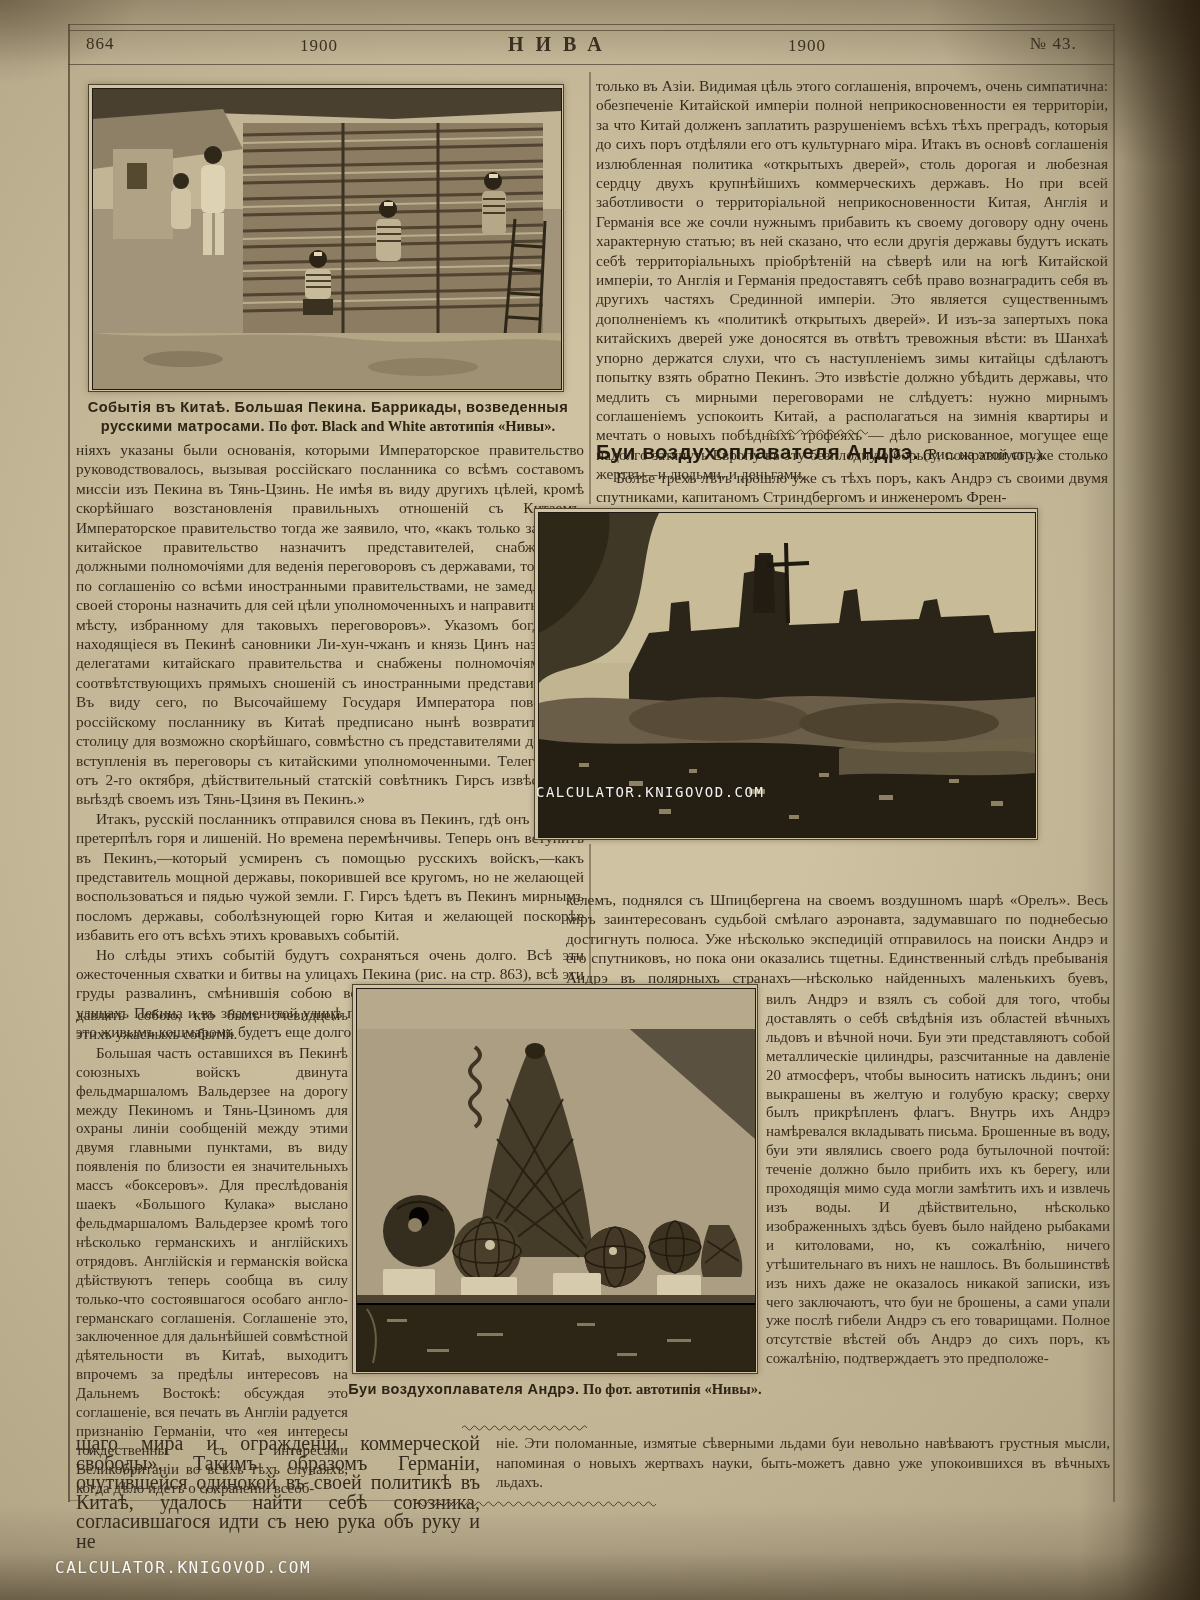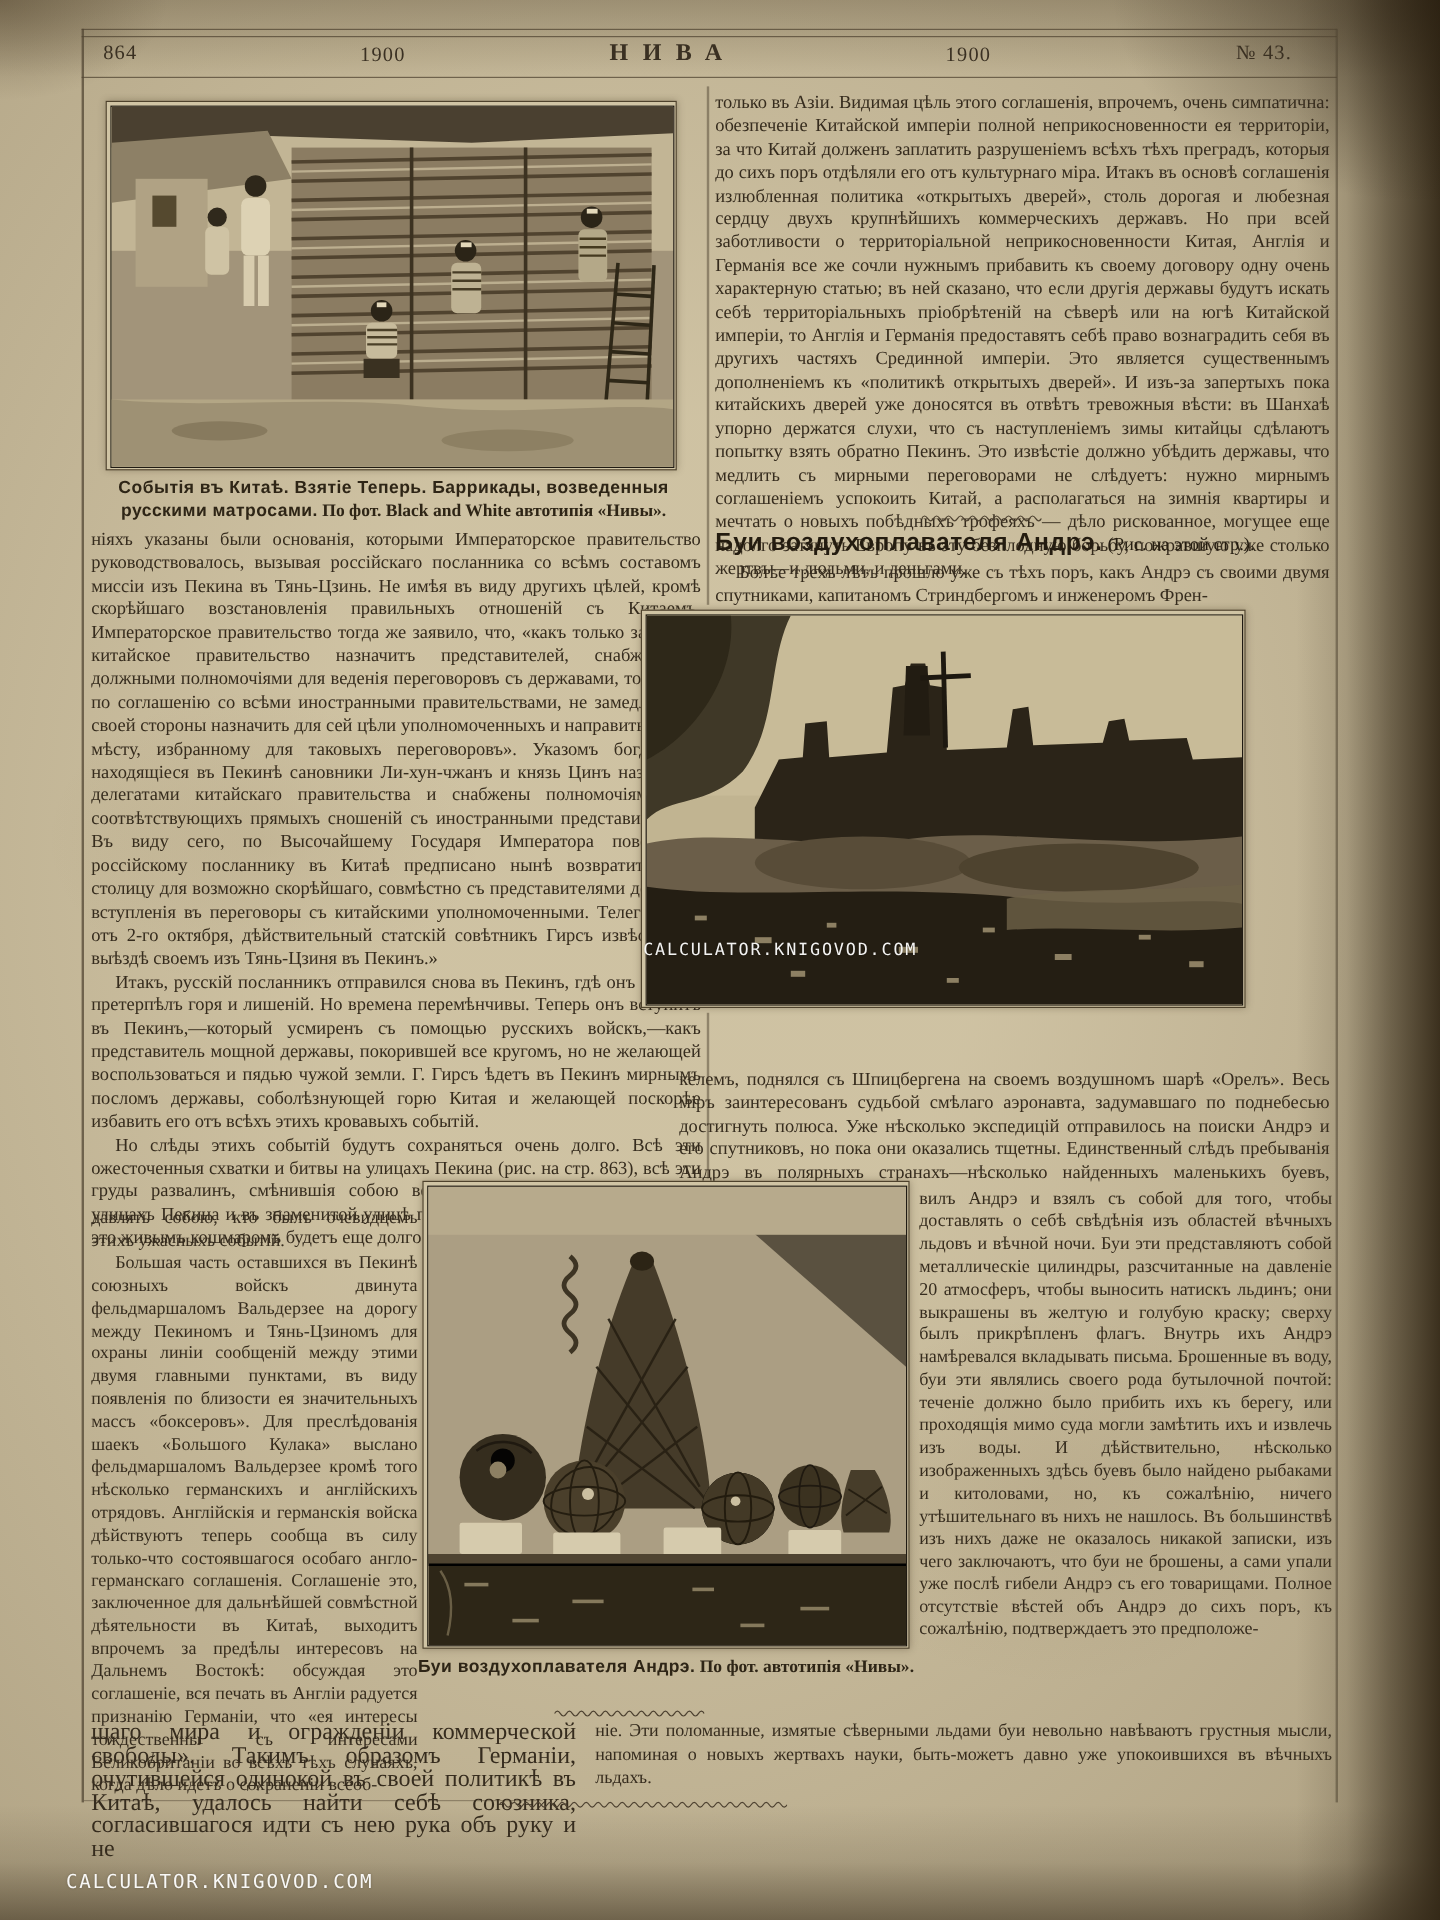--- a/index.html
+++ b/index.html
@@ -139,21 +139,21 @@
         <line x1="411" y1="252" x2="446" y2="254"></line>
           <line x1="409" y1="276" x2="445" y2="278"></line>
       </g>
       <path d="M0 244 H468 V300 H0 Z" fill="#b3a685"></path>
       <path d="M0 244 C 80 252 180 240 260 250 C340 258 420 246 468 252 V300 H0 Z" fill="#9e9174"></path>
       <ellipse cx="90" cy="270" rx="40" ry="8" fill="#877a5e"></ellipse>
       <ellipse cx="330" cy="278" rx="55" ry="9" fill="#8d8063"></ellipse>
     </svg>
   </div>
   <div class="caption" style="left:78px;top:398px;width:500px;">
-    <span class="cap-bold">Событія въ Китаѣ. Взятіе Теперь. Баррикады, возведенныя русскими матросами.</span>
+    <span class="cap-bold">Событія въ Китаѣ. Большая Пекина. Баррикады, возведенныя русскими матросами.</span>
     <span class="cap-serif">По фот. Black and White автотипія «Нивы».</span>
   </div>
 
   <div class="txt" style="left:76px;top:440px;width:508px;">
     <p>ніяхъ указаны были основанія, которыми Императорское правительство руководствовалось, вызывая россійскаго посланника со всѣмъ составомъ миссіи изъ Пекина въ Тянь-Цзинь. Не имѣя въ виду другихъ цѣлей, кромѣ скорѣйшаго возстановленія правильныхъ отношеній съ Китаемъ, Императорское правительство тогда же заявило, что, «какъ только законное китайское правительство назначитъ представителей, снабженныхъ должными полномочіями для веденія переговоровъ съ державами, то Россія, по соглашенію со всѣми иностранными правительствами, не замедлитъ съ своей стороны назначить для сей цѣли уполномоченныхъ и направить ихъ къ мѣсту, избранному для таковыхъ переговоровъ». Указомъ богдыхана, находящіеся въ Пекинѣ сановники Ли-хун-чжанъ и князь Цинъ назначены делегатами китайскаго правительства и снабжены полномочіями для соотвѣтствующихъ прямыхъ сношеній съ иностранными представителями. Въ виду сего, по Высочайшему Государя Императора повелѣнію, россійскому посланнику въ Китаѣ предписано нынѣ возвратиться въ столицу для возможно скорѣйшаго, совмѣстно съ представителями державъ, вступленія въ переговоры съ китайскими уполномоченными. Телеграммой отъ 2-го октября, дѣйствительный статскій совѣтникъ Гирсъ извѣстилъ о выѣздѣ своемъ изъ Тянь-Цзиня въ Пекинъ.»</p>
     <p class="ind">Итакъ, русскій посланникъ отправился снова въ Пекинъ, гдѣ онъ столько претерпѣлъ горя и лишеній. Но времена перемѣнчивы. Теперь онъ вступитъ въ Пекинъ,—который усмиренъ съ помощью русскихъ войскъ,—какъ представитель мощной державы, покорившей все кругомъ, но не желающей воспользоваться и пядью чужой земли. Г. Гирсъ ѣдетъ въ Пекинъ мирнымъ посломъ державы, соболѣзнующей горю Китая и желающей поскорѣе избавить его отъ всѣхъ этихъ кровавыхъ событій.</p>
     <p class="ind">Но слѣды этихъ событій будутъ сохраняться очень долго. Всѣ эти ожесточенныя схватки и битвы на улицахъ Пекина (рис. на стр. 863), всѣ эти груды развалинъ, смѣнившія собою великолѣпныя зданія на лучшихъ улицахъ Пекина и въ знаменитой улицѣ посольствъ (рис. на этой стр.)—все это живымъ кошмаромъ будетъ еще долго по-</p>
   </div>
   <div class="txt" style="left:76px;top:1006px;width:272px;font-size:15px;line-height:18.9px;">
     <p>давлять собою, кто былъ очевидцемъ этихъ ужасныхъ событій.</p>

